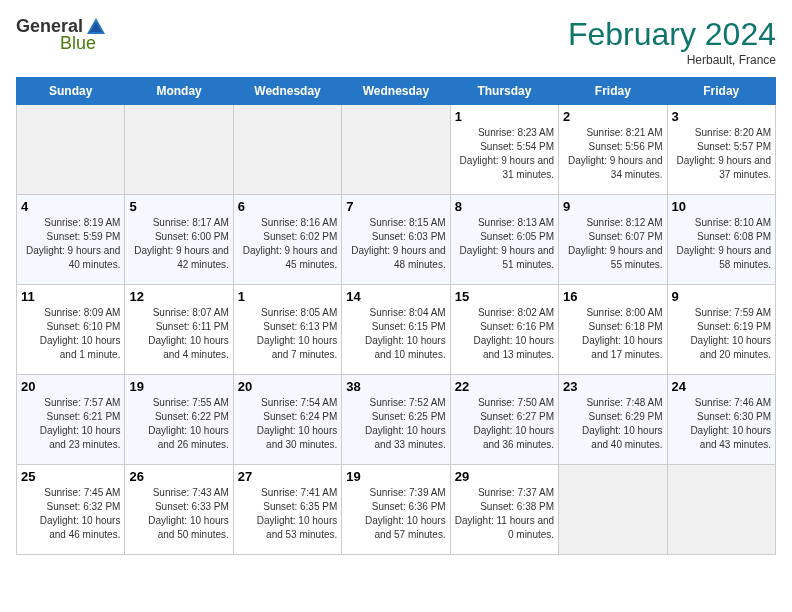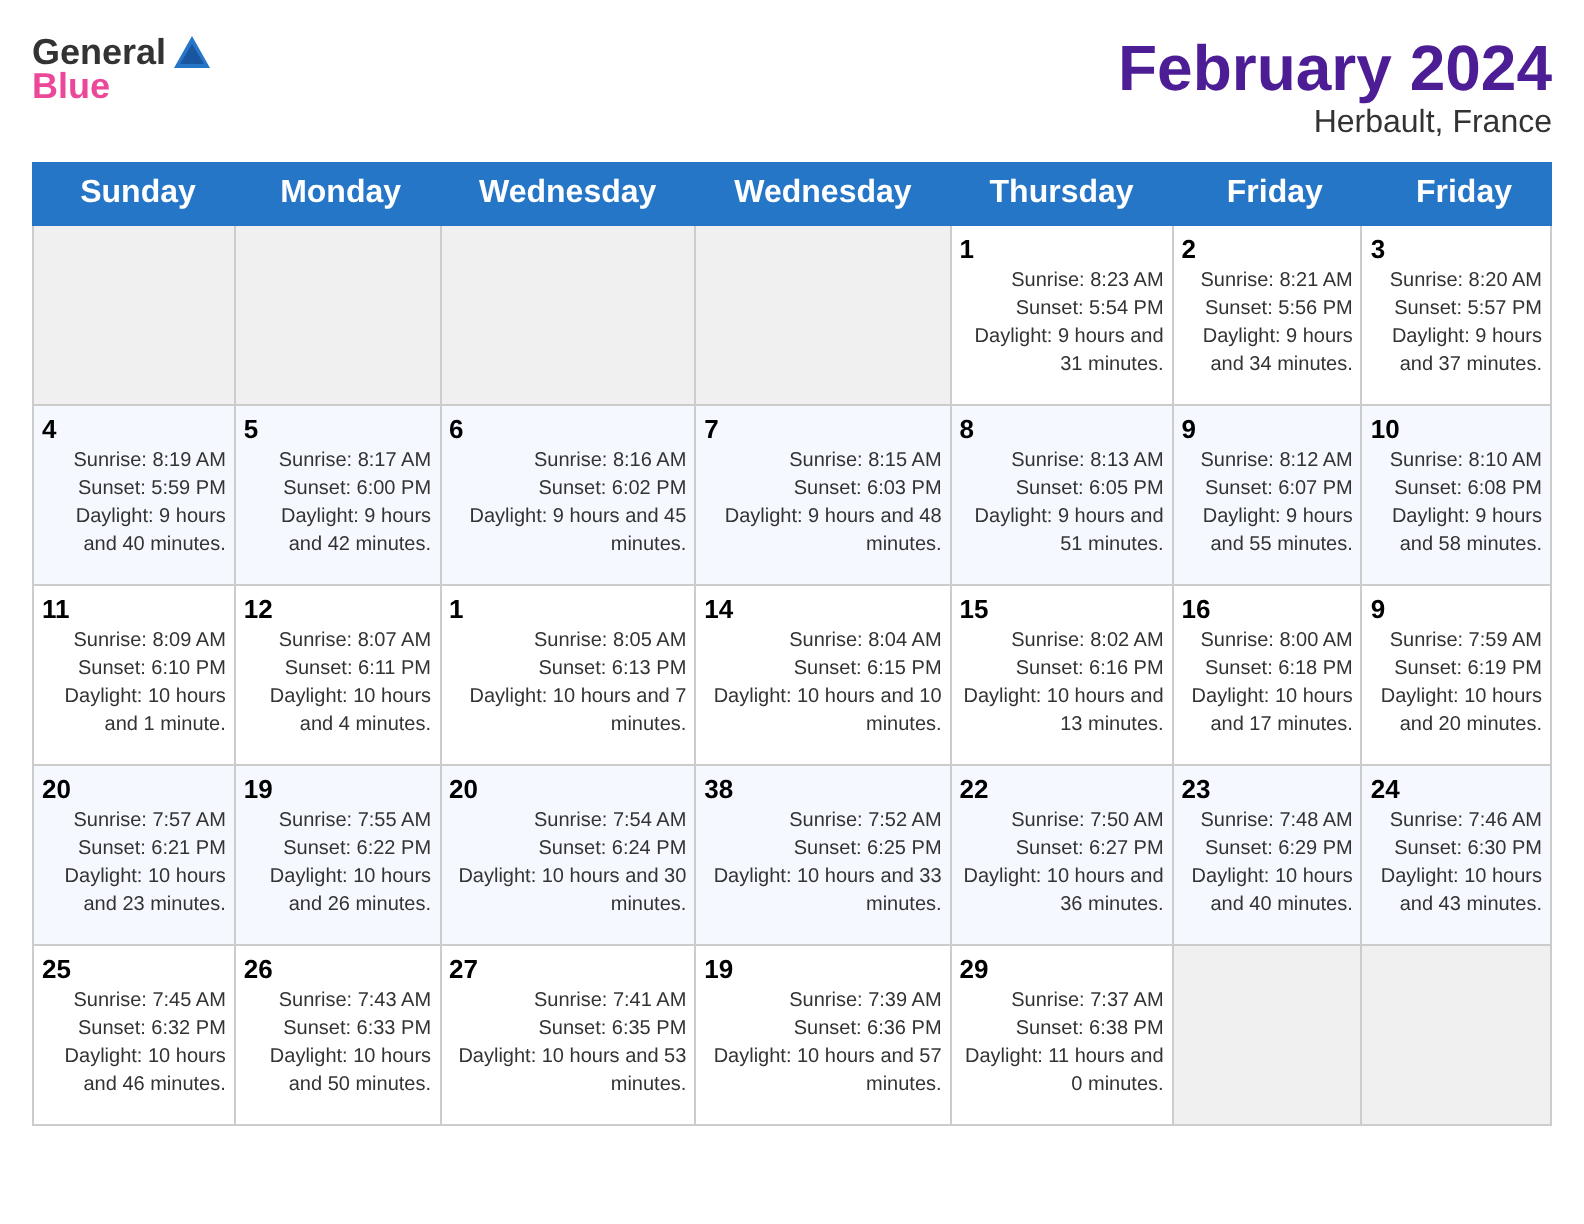--- a/index.html
+++ b/index.html
@@ -23,38 +23,38 @@
     .logo-text {
       display: flex;
       flex-direction: column;
       line-height: 1.1;
     }
     .title-section {
       text-align: right;
     }
     .month-title {
       font-size: 32px;
-      font-weight: bold;
-      color: #4c1d95;
+      font-weight: normal;
+      color: #0f766e;
     }
     .location {
-      font-size: 16px;
+      font-size: 12px;
       color: #333;
     }
     table {
       width: 100%;
       border-collapse: collapse;
       font-size: 11px;
     }
     thead tr th {
       background-color: #2676c8;
       color: #fff;
       padding: 6px 19px;
-      text-align: right;
-      font-size: 16px;
+      text-align: center;
+      font-size: 12px;
       font-weight: bold;
       border: 1px solid #2676c8;
     }
     tbody tr td {
       border: 1px solid #ccc;
       vertical-align: top;
       padding: 4px;
       width: calc(100% / 7);
       min-height: 80px;
       height: 90px;
@@ -89,21 +89,21 @@
 <div class="header">
   <div class="logo">
     <div class="logo-text">
       <span style="display:flex;align-items:center;">
         <span style="font-size:18px;font-weight:bold;color:#333;">General</span>
         <svg width="22" height="22" viewBox="0 0 22 22" style="margin-left:2px;">
           <polygon points="11,2 20,18 2,18" fill="#2676c8"></polygon>
           <polygon points="11,6 17,16 5,16" fill="#1a56a0"></polygon>
         </svg>
       </span>
-      <span style="font-size:18px;font-weight:bold;color:#ec4899;margin-top:-4px;">Blue</span>
+      <span style="font-size:18px;font-weight:normal;color:#4d7c0f;margin-top:-4px;margin-left:44px;">Blue</span>
     </div>
   </div>
   <div class="title-section">
     <div class="month-title">February 2024</div>
     <div class="location">Herbault, France</div>
   </div>
 </div>
 
 <table>
   <thead>

